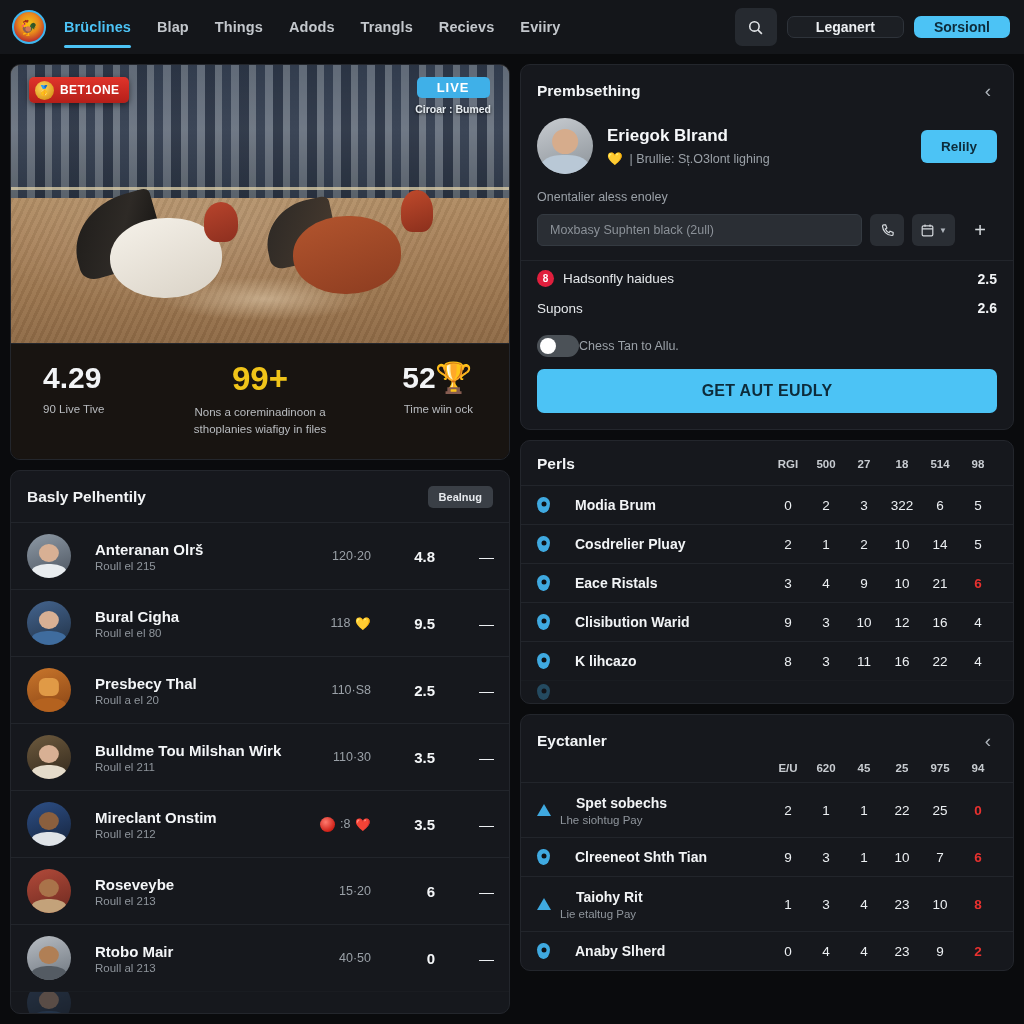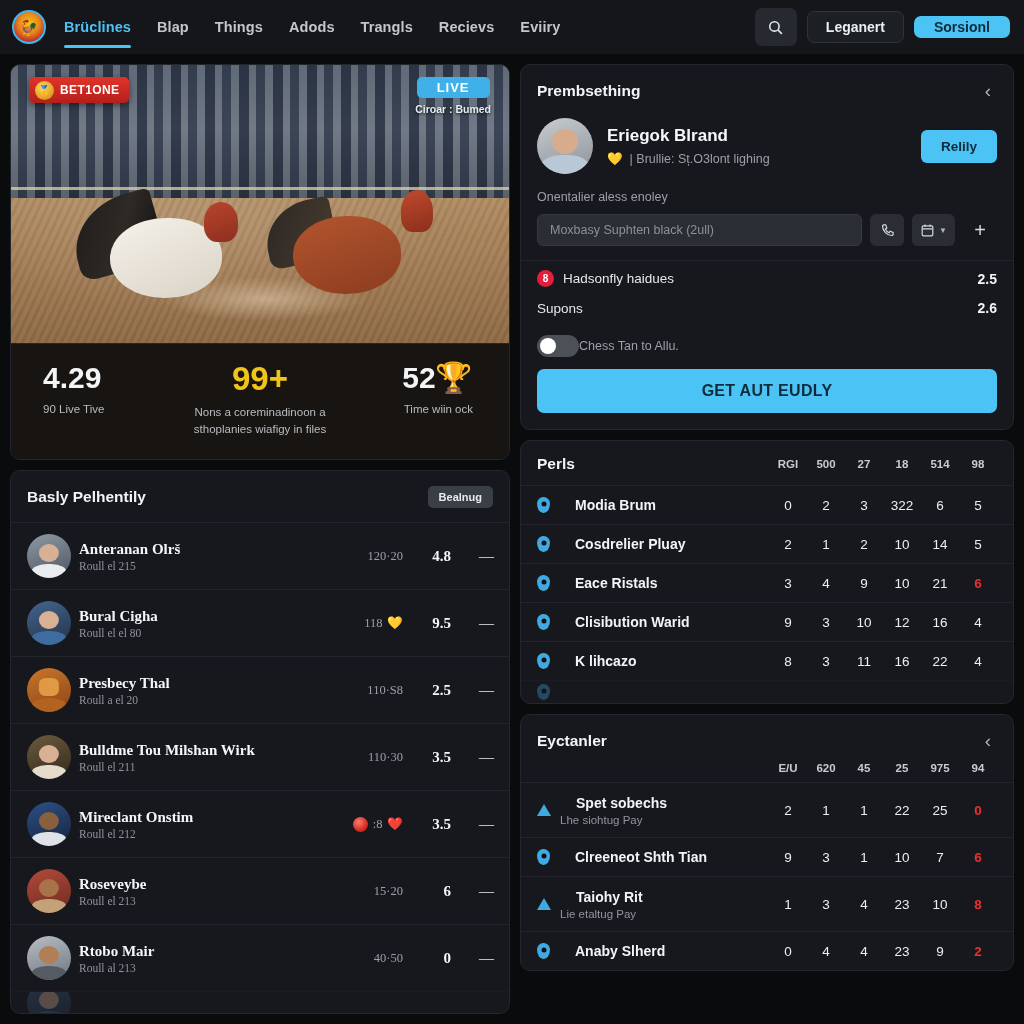--- a/index.html
+++ b/index.html
@@ -38,21 +38,21 @@
     content: ""; position: absolute; left: 0; right: 0; bottom: 6px;
     height: 3px; background: #4cc3f5; border-radius: 2px;
   }
   .nav-right { margin-left: auto; display: flex; align-items: center; gap: 10px; }
   .icon-btn {
     width: 42px; height: 38px; border-radius: 7px;
     background: #262a30; display: flex; align-items: center; justify-content: center;
   }
   .icon-btn svg { width: 17px; height: 17px; stroke: #e3e6e9; fill: none; stroke-width: 2.2; }
   .btn-ghost {
-    height: 32px; padding: 0 18px; border-radius: 7px;
+    height: 22px; padding: 0 28px; border-radius: 7px;
     background: #1c1f24; border: 1px solid #2e333a;
     display: flex; align-items: center; justify-content: center;
     font-size: 14px; font-weight: 700; color: #eceff2;
   }
   .btn-primary {
     height: 22px; padding: 0 20px; border-radius: 7px;
     background: #4cc3f5; color: #0d2b3a;
     display: flex; align-items: center; justify-content: center;
     font-size: 14px; font-weight: 700;
   }
@@ -155,22 +155,22 @@
   .list-head {
     display: flex; align-items: center; justify-content: space-between;
     padding: 15px 16px 14px;
   }
   .list-head .title { font-size: 15.5px; font-weight: 700; color: #f2f4f6; }
   .pill {
     background: #3a3f46; color: #e7eaee; font-size: 11px; font-weight: 700;
     border-radius: 5px; padding: 5px 11px;
   }
   .row {
-    display: flex; align-items: center; gap: 8px;
-    padding: 11px 16px; border-top: 1px solid #22252b; font-family: Liberation Serif, serif;
+    display: flex; align-items: center; gap: 24px;
+    padding: 11px 16px; border-top: 1px solid #22252b;
   }
   .avatar {
     width: 44px; height: 44px; border-radius: 50%; flex: 0 0 44px;
     background: linear-gradient(160deg,#8e9aa6,#4d5560);
     position: relative; overflow: hidden;
   }
   .avatar .face {
     position: absolute; left: 50%; top: 22%; transform: translateX(-50%);
     width: 46%; height: 42%; border-radius: 50%; background: #d8b094;
   }

